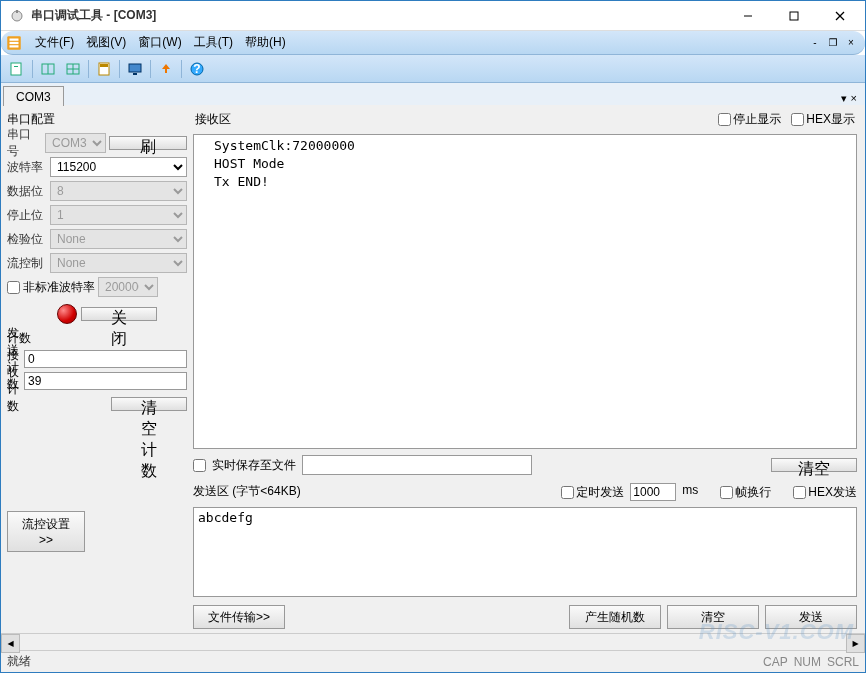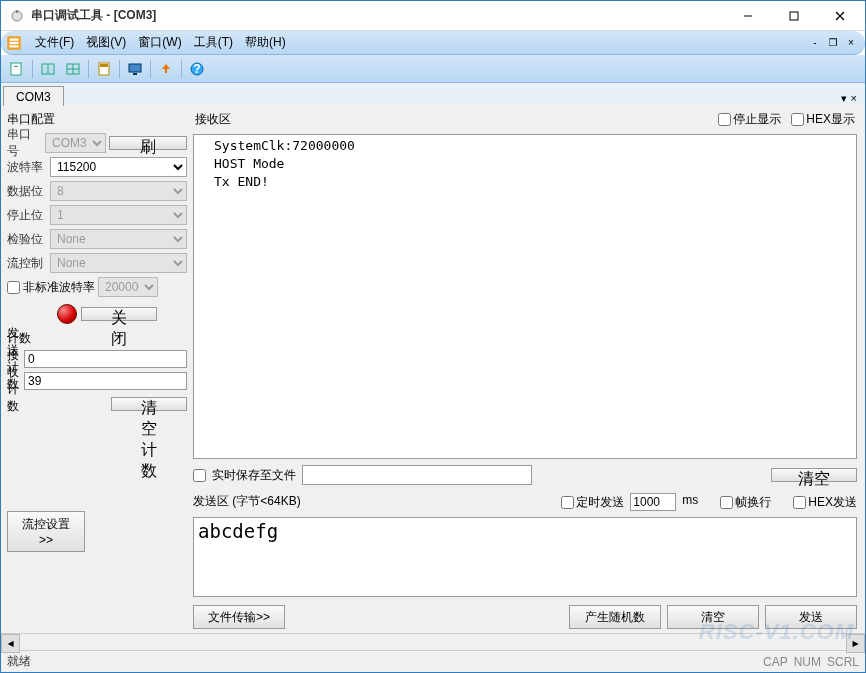--- a/index.html
+++ b/index.html
@@ -53,21 +53,21 @@
 .file-row { display: flex; align-items: center; gap: 6px; padding: 2px 0; }
 .file-row input.path { width: 230px; height: 20px; border: 1px solid #999; background: #fff; padding: 0 2px; }
 .file-row .spacer { flex: 1; }
 .file-row .btn { width: 86px; }
 
 .send-header { display: flex; gap: 6px; padding: 2px 0; }
 .send-header .stitle { }
 .send-header .spacer2 { flex: 1; }
 .send-header label { display: flex; align-items: center; gap: 2px; margin-left: 16px; }
 .send-header input.ms { width: 46px; height: 18px; border: 1px solid #999; padding: 0 2px; }
-.send-box { height: 80px; background: #fff; border: 1px solid #999; padding: 2px 4px; font-family: "SimSun", monospace; font-size: 19px; resize: none; overflow: auto; }
+.send-box { height: 90px; background: #fff; border: 1px solid #999; padding: 2px 4px; font-family: "SimSun", monospace; font-size: 13px; resize: none; overflow: auto; }
 .send-btns { display: flex; gap: 6px; padding: 4px 0; }
 .send-btns .btn3 { width: 92px; height: 24px; background: linear-gradient(#fafafa,#e0e0e0); border: 1px solid #999; cursor: pointer; font-size: 12px; }
 .send-btns .spacer3 { flex: 1; }
 
 .scrollbar-bottom { height: 17px; background: #f0f0f0; border-top: 1px solid #ccc; position: relative; }
 .scrollbar-bottom::before { content: "◀"; position: absolute; left: 0; top: 0; width: 17px; height: 17px; font-size: 8px; display: flex; align-items: center; justify-content: center; background: #e0e0e0; border: 1px solid #bbb; }
 .scrollbar-bottom::after { content: "▶"; position: absolute; right: 0; top: 0; width: 17px; height: 17px; font-size: 8px; display: flex; align-items: center; justify-content: center; background: #e0e0e0; border: 1px solid #bbb; }
 
 .statusbar { height: 22px; background: #f0f0f0; border-top: 1px solid #ccc; display: flex; align-items: center; padding: 0 6px; font-size: 12px; color: #333; }
 .statusbar .status-left { flex: 1; }

